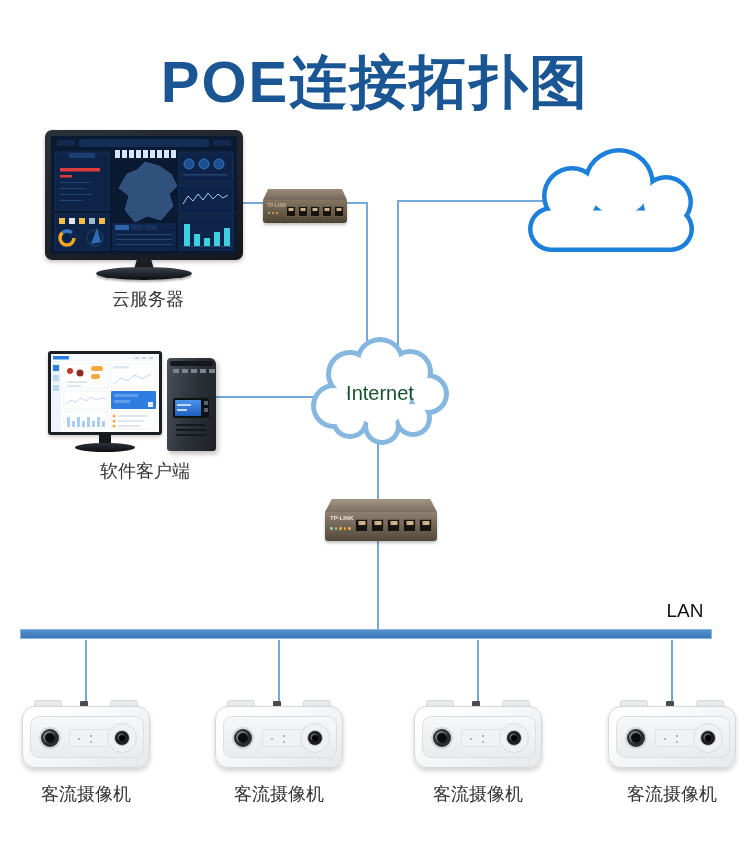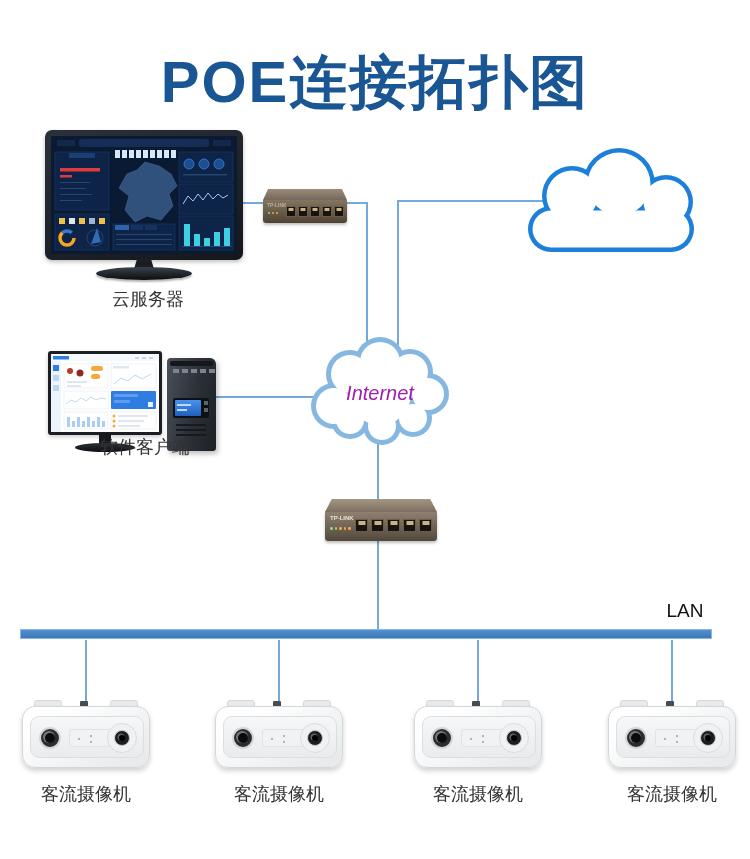--- a/index.html
+++ b/index.html
@@ -86,21 +86,21 @@
   .switch2 .sw-leds { left:5px; top:15px; }
   .switch2 .sw-leds i { width:2.5px; height:2.5px; }
   .switch2 .sw-ports { right:5px; top:7px; gap:3px; }
   .switch2 .sw-port { width:13px; height:13px; }
   .switch2 .sw-port i { width:7px; height:4px; }
 
   
   .cloud { position:absolute; }
   .cloud-text { position:absolute; text-align:center; color:#2b2b2b; }
   .server-cloud-text { left:535px; top:196px; width:150px; font-size:19px; }
-  .internet-cloud-text { left:310px; top:382px; width:140px; font-size:20px; color:#a21caf;font-style:italic; }
+  .internet-cloud-text { left:310px; top:382px; width:140px; font-size:20px; color:#14532d; }
 
   
   .camera { position:absolute; width:128px; height:72px; }
   .cam-tab { position:absolute; top:0; width:28px; height:9px; background:#e8eaec;
              border:1px solid #d5d8da; border-radius:3px 3px 0 0; }
   .cam-nub { position:absolute; left:58px; top:1px; width:8px; height:6px; background:#4a4d50; border-radius:1px; }
   .cam-body { position:absolute; left:0; top:6px; width:128px; height:62px; border-radius:13px;
               background:linear-gradient(150deg,#ffffff 20%,#e8eaec 90%);
               border:1px solid #d4d7da; box-shadow:0 3px 5px rgba(0,0,0,.18); }
   .cam-face { position:absolute; left:7px; top:9px; width:114px; height:42px; border-radius:9px;
@@ -341,21 +341,21 @@
           <i></i>
           <i></i>
         </div>
     </div>
     <div class="tower-vents">
       <i style="top:66px;"></i>
         <i style="top:71px;"></i>
         <i style="top:76px;"></i>
     </div>
   </div>
-  <div class="node-label" style="left:65px; top:435px; width:160px;">软件客户端</div>
+  <div class="node-label" style="left:65px; top:459px; width:160px;">软件客户端</div>
 
   <svg class="cloud" style="left:300px; top:334px;" width="158" height="115" viewBox="0 0 158 115">
     <g fill="#85B7E0">
       <circle cx="34" cy="72" r="23"></circle>
         <circle cx="50" cy="40" r="24"></circle>
         <circle cx="80" cy="28" r="25"></circle>
       <circle cx="110" cy="38" r="23"></circle>
         <circle cx="128" cy="60" r="21"></circle>
         <circle cx="113" cy="84" r="19"></circle>
       <circle cx="82" cy="92" r="19"></circle>

